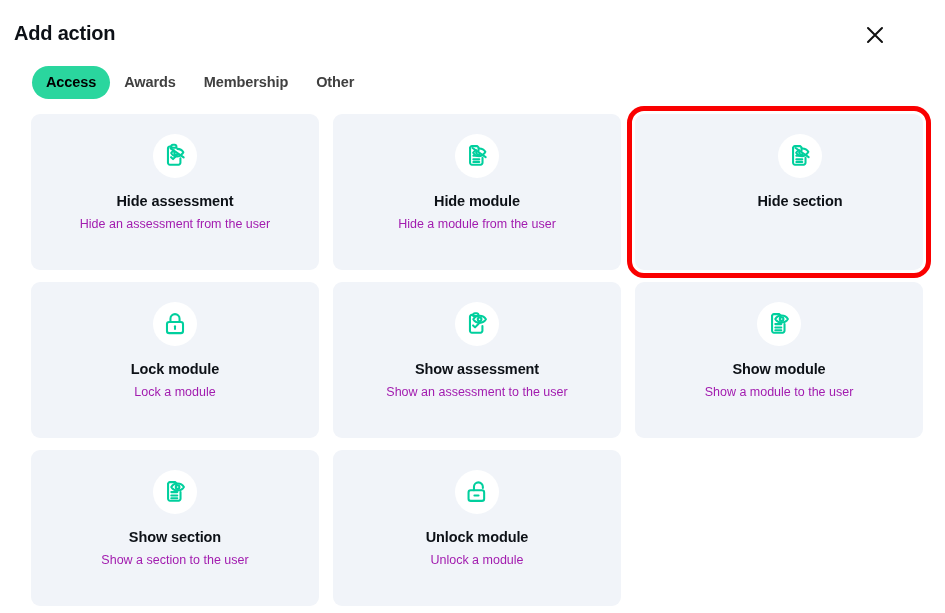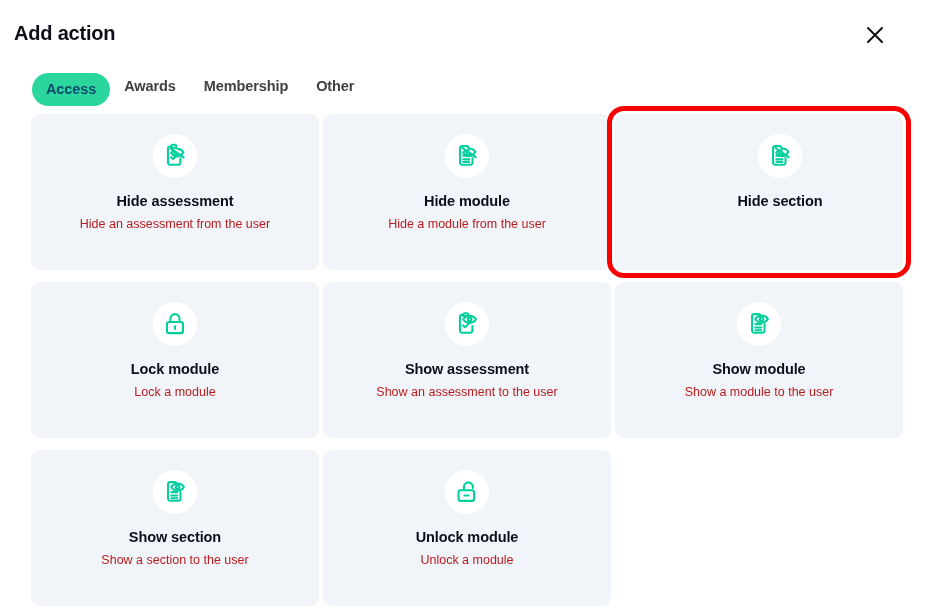--- a/index.html
+++ b/index.html
@@ -69,33 +69,32 @@
     padding: 9px 14px;
     border-radius: 18px;
     cursor: pointer;
     white-space: nowrap;
     line-height: 1;
     background: transparent;
     letter-spacing: -0.1px;
   }
   .tab.active {
     background: #2ad69e;
-    color: #0c4a6e;
-    margin-top: 7px;
+    color: #000000;
   }
 
   
   .cards-grid {
     position: absolute;
     top: 114px;
     left: 31px;
     width: 883px;
     display: grid;
     grid-template-columns: repeat(3, 288px);
-    gap: 12px 4px;
+    gap: 12px 14px;
   }
 
   .card {
     position: relative;
     height: 156px;
     background: #f1f4f9;
     border-radius: 9px;
     cursor: pointer;
     display: flex;
     flex-direction: column;
@@ -125,21 +124,21 @@
     font-size: 14.5px;
     font-weight: bold;
     color: #0d1117;
     line-height: 1.2;
     letter-spacing: -0.1px;
     text-align: center;
   }
   .card-desc {
     margin-top: 7px;
     font-size: 12.5px;
-    color: #b91c1c;
+    color: #a21caf;
     line-height: 1.2;
     text-align: left;
   }
 </style>
 </head>
 <body>
 
 <div class="modal">
 
   <div class="modal-header">

